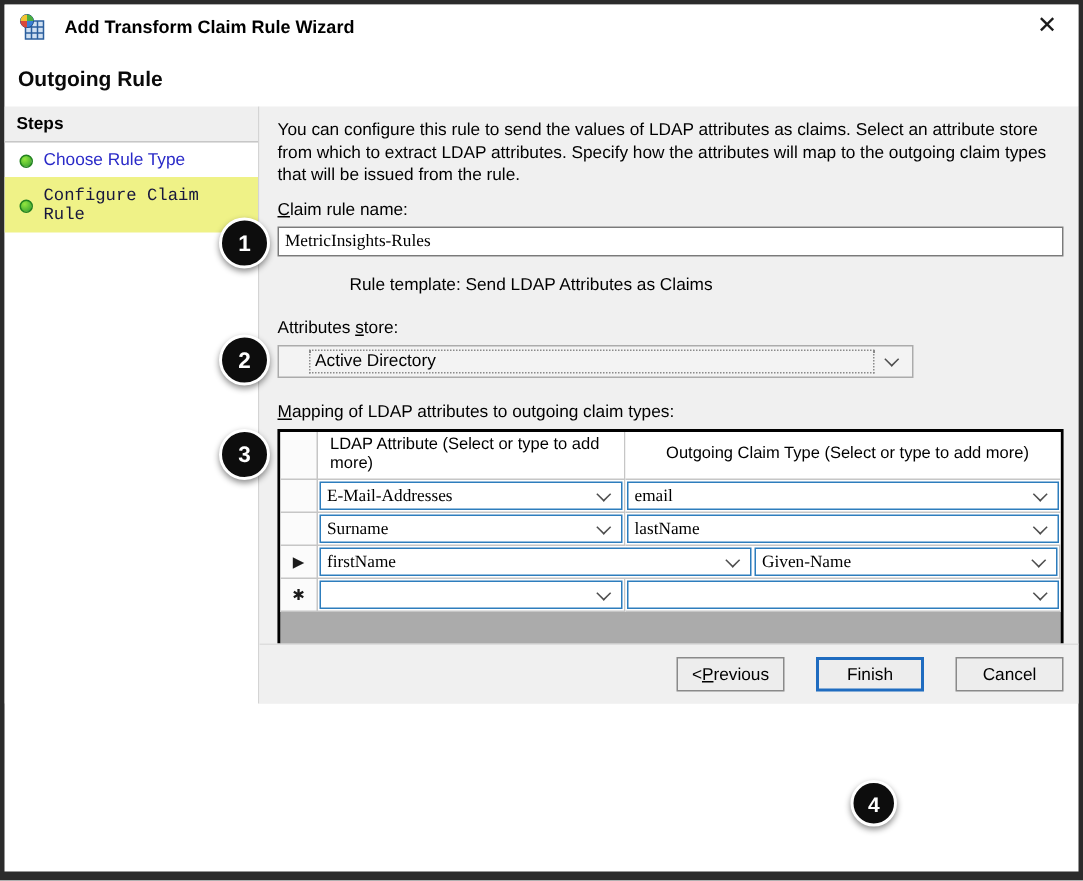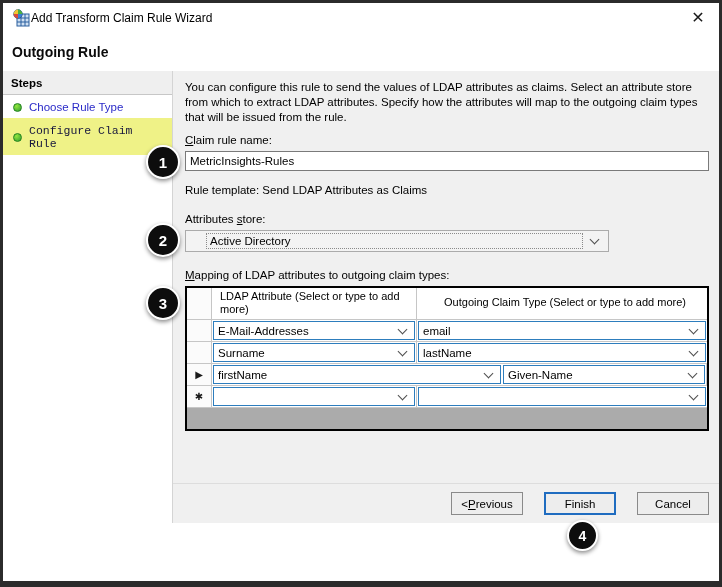--- a/index.html
+++ b/index.html
@@ -10,43 +10,43 @@
     background:#ffffff;
     border:3px solid #2b2b2b;
     border-bottom-width:6px;
     font-family:"Liberation Sans", sans-serif;
     color:#000;
     overflow:hidden;
   }
   
   .titlebar { height:30px; display:flex; align-items:center; padding:0 9px; background:#fff; }
   .app-icon { width:19px; height:18px; display:inline-block; }
-  .title { font-size:12px; font-weight:normal; margin-left:0; }
+  .title { font-size:12px; font-weight:bold; margin-left:12px; }
   .close-btn { margin-left:auto; width:24px; text-align:center; font-size:16px; color:#1a1a1a; line-height:24px; }
   
   .heading-band { height:38px; display:flex; align-items:center; padding-left:9px; background:#fff; }
   .page-heading { font-size:14px; font-weight:bold; color:#0a0a0a; }
   
-  .body { display:flex; height:452px; }
+  .body { display:flex; height:398px; }
   .sidebar { width:170px; background:#fff; border-right:1px solid #d4d4d4; flex:none; }
   .steps-header { background:#efefef; border-bottom:1px solid #c7c7c7; font-size:11.5px; font-weight:bold; padding:6px 8px 5px 8px; }
   .step { display:flex; align-items:center; gap:7px; padding:6px 8px 5px 10px; font-size:11.5px; color:#2a2ac8; }
   .step.active { background:#eff287; color:#17173d;font-family:Liberation Mono, monospace; }
   .bullet { width:9px; height:9px; border-radius:50%; flex:none;
             background:radial-gradient(circle at 35% 30%, #93e63f, #2f9e2f);
             border:1px solid #22821f; }
   .content { flex:1; background:#f0f0f0; padding:9px 0 0 12px; font-size:11.5px; position:relative; }
   .desc { width:532px; line-height:1.32; }
   .field-label { margin-top:8px; margin-bottom:5px; }
   .akey { text-decoration:underline; }
   .text-input {
     width:524px; height:20px; background:#fff; border:1px solid #7a7a7a;
-    font-family:Liberation Sans, sans-serif; font-size:11.5px; padding:1px 4px; color:#000;
-  }
-  .rule-template { margin-top:13px; }
+    font-family:Liberation Serif, serif; font-size:11.5px; padding:1px 4px; color:#000;
+  }
+  .rule-template { margin-top:13px;margin-left:48px; }
   .attr-label { margin-top:17px; margin-bottom:5px; }
   .combobox {
     width:424px; height:22px; background:#f3f3f3; border:1px solid #ababab;
     display:flex; align-items:center; padding:2px 2px 2px 20px;
   }
   .combobox .combo-text {
     flex:1; height:16px; line-height:15px; padding-left:3px;
     border:1px dotted #8a8a8a; font-size:11.5px;
   }
   .chev { width:7px; height:7px; border-right:1.4px solid #4e4e4e; border-bottom:1.4px solid #4e4e4e;
@@ -59,21 +59,21 @@
             border-bottom:1px solid #c6c6c6; display:flex; align-items:center; justify-content:center;
             font-size:10px; color:#1a1a1a; }
   .hcell { border-right:1px solid #c6c6c6; border-bottom:1px solid #c6c6c6; background:#fff;
            font-size:11px; padding:2px 2px 2px 8px; display:flex; align-items:center; min-height:32px; line-height:1.25; }
   .hcell.c1 { width:205px; flex:none; }
   .hcell.c2 { flex:1; justify-content:center; text-align:center; border-right:none; }
   .dcell { border-right:1px solid #c6c6c6; border-bottom:1px solid #c6c6c6; background:#fff; padding:1px; height:22px; }
   .dcell.c1 { width:205px; flex:none; }
   .dcell.c2 { flex:1; border-right:none; }
   .cell-combo { height:100%; border:1px solid #2d7dbd; background:#fff; display:flex; align-items:center; padding-left:4px; font-size:11.5px; }
-  .cell-combo .ctext { flex:1; }
+  .cell-combo .ctext { flex:1;font-family:Liberation Serif, serif; }
   .grid-filler { height:21px; background:#ababab; }
   
   .footer { position:absolute; left:0; right:0; bottom:0; height:40px; background:#f0f0f0;
             border-top:1px solid #dddddd; display:flex; align-items:center; justify-content:flex-end;
             gap:21px; padding-right:10px; }
   .btn { min-width:72px; height:23px; background:#ededed; border:1px solid #8a8a8a;
          font-family:"Liberation Sans",sans-serif; font-size:11.5px; color:#000;
          display:flex; align-items:center; justify-content:center; }
   .btn.default { border:2px solid #1f6cc0; }
   

